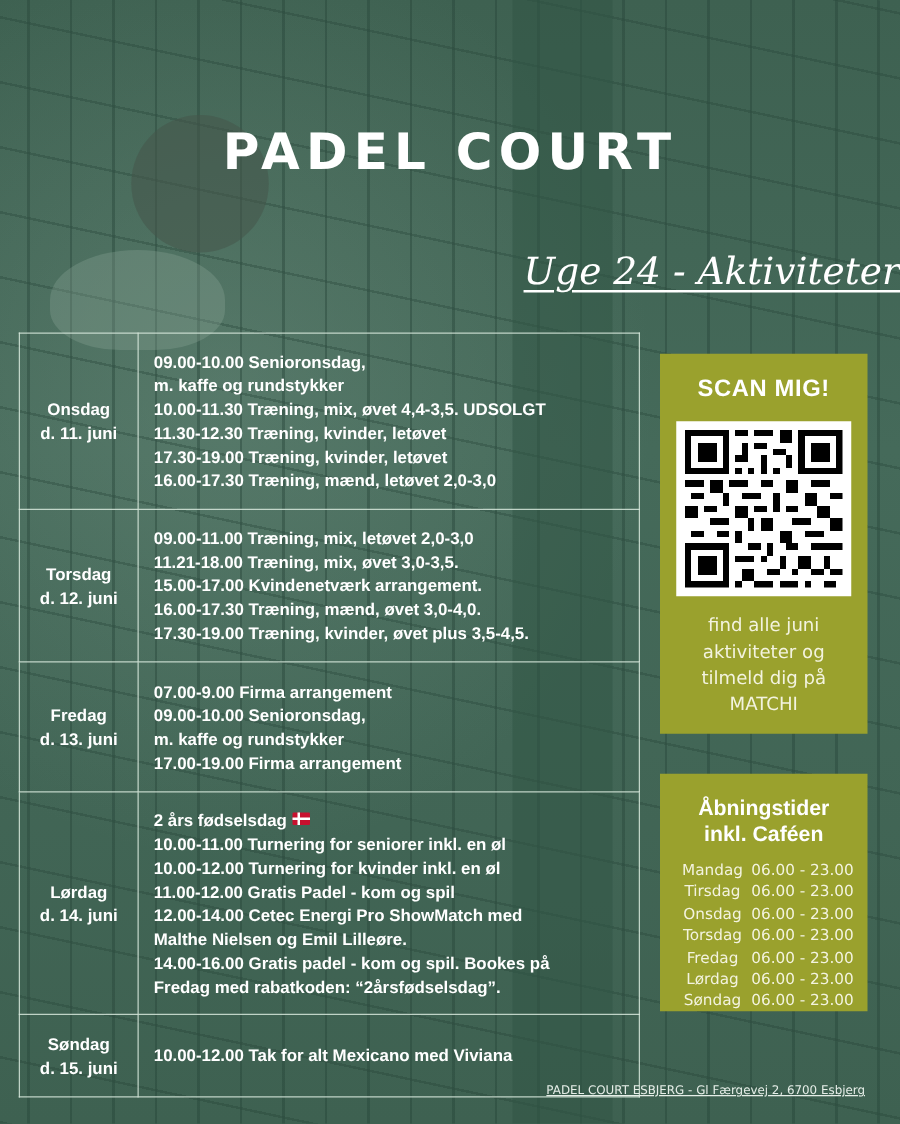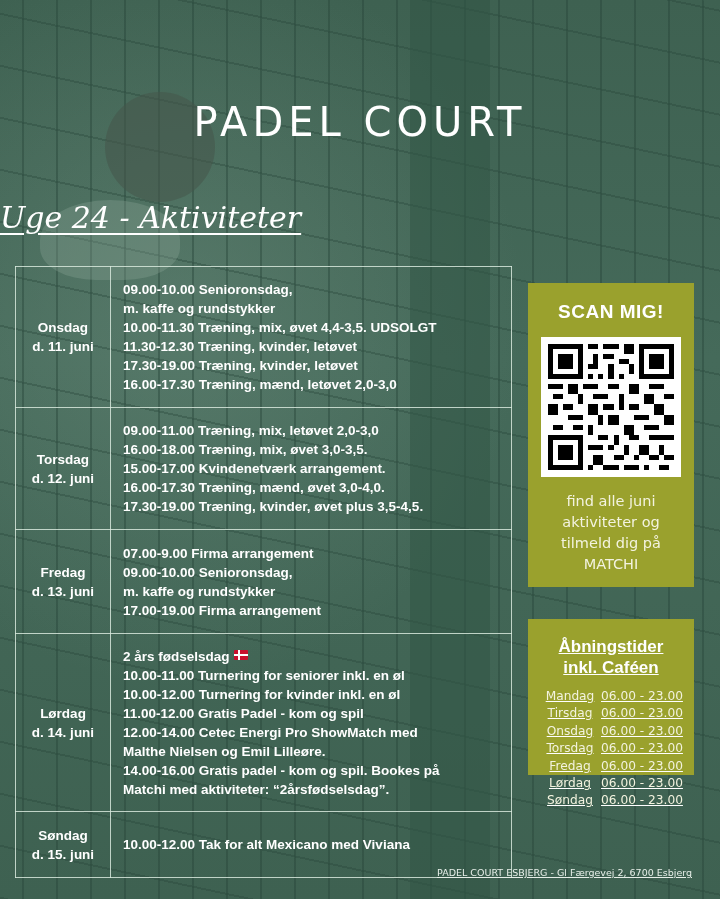--- a/index.html
+++ b/index.html
@@ -32,28 +32,28 @@
     background: rgba(70,85,75,0.55);
   }
   .bg .glove {
     position: absolute; left: 40px; top: 200px; width: 140px; height: 80px; border-radius: 50% 50% 40% 40%;
     background: rgba(150,175,160,0.28);
   }
 
   .header { position: absolute; left: 0; top: 98px; width: 720px; text-align: center; }
   .brand {
     font-family: "DejaVu Sans", sans-serif; font-size: 40px; letter-spacing: 5px;
-    font-weight: normal; color: #ffffff; line-height: 48px;
+    font-weight: bold; color: #ffffff; line-height: 48px;
   }
   .subbrand {
     font-family: "DejaVu Sans", sans-serif; font-size: 18px; letter-spacing: 7px;
     margin-top: 6px; color: #ffffff; padding-left: 8px;
   }
   .weektitle {
-    position: absolute; left: 0; top: 200px; width: 720px; text-align: left;
+    position: absolute; left: 0; top: 200px; width: 720px; text-align: right;
     font-family: "DejaVu Serif", serif; font-style: italic; font-size: 30px;
     text-decoration: underline; text-underline-offset: 5px; text-decoration-thickness: 2px;
     color: #ffffff;
   }
 
   table.sched {
     position: absolute; left: 15px; top: 266px; width: 497px;
     border-collapse: collapse;
   }
   table.sched td {
@@ -81,21 +81,21 @@
   .qrpanel { top: 283px; height: 304px; }
   .scan { font-weight: bold; font-size: 19px; margin-top: 18px; letter-spacing: 0.5px; }
   .qrbox {
     margin: 14px auto 0; width: 140px; height: 140px; background: #ffffff; position: relative;
   }
   .qrbox svg { position: absolute; left: 7px; top: 7px; }
   .qrtext {
     margin-top: 14px; font-size: 16px; line-height: 21px; color: #f3f3df; font-family: "DejaVu Sans", sans-serif;
     font-size: 14.5px;
   }
-  .hourspanel { top: 619px; height: 156px; text-decoration: underline; }
+  .hourspanel { top: 619px; height: 190px; }
   .htitle { font-weight: bold; font-size: 17px; line-height: 21px; margin-top: 17px; }
   .hours { margin: 10px 0 0 11px; text-align: center; font-family: "DejaVu Sans", sans-serif; font-size: 12.2px; line-height: 17.4px; color: #f3f3df; }
   .hours .row { display: flex; }
   .hours .d { width: 62px; }
   .footer {
     position: absolute; right: 28px; top: 867px; font-size: 9.5px; color: #e6eee8;
     font-family: "DejaVu Sans", sans-serif;
     text-decoration: underline;
   }
 </style>
@@ -130,21 +130,21 @@
       <div class="line">16.00-17.30 Træning, mænd, letøvet 2,0-3,0</div>
     </td>
   </tr>
   <tr style="height:122px">
     <td class="daycell">
       <div>Torsdag</div>
       <div>d. 12. juni</div>
     </td>
     <td class="actcell">
       <div class="line">09.00-11.00 Træning, mix, letøvet 2,0-3,0</div>
-      <div class="line">16.00-18.00 Træning, mix, øvet 3,0-3,5.</div>
+      <div class="line">11.21-18.00 Træning, mix, øvet 3,0-3,5.</div>
       <div class="line">15.00-17.00 Kvindenetværk arrangement.</div>
       <div class="line">16.00-17.30 Træning, mænd, øvet 3,0-4,0.</div>
       <div class="line">17.30-19.00 Træning, kvinder, øvet plus 3,5-4,5.</div>
     </td>
   </tr>
   <tr style="height:104px">
     <td class="daycell">
       <div>Fredag</div>
       <div>d. 13. juni</div>
     </td>
@@ -161,21 +161,21 @@
       <div>d. 14. juni</div>
     </td>
     <td class="actcell">
       <div class="line"><span>2 års fødselsdag</span><span class="flag"></span></div>
       <div class="line">10.00-11.00 Turnering for seniorer inkl. en øl</div>
       <div class="line">10.00-12.00 Turnering for kvinder inkl.  en øl</div>
       <div class="line">11.00-12.00 Gratis Padel - kom og spil</div>
       <div class="line">12.00-14.00 Cetec Energi Pro ShowMatch med</div>
       <div class="line">Malthe Nielsen og Emil Lilleøre.</div>
       <div class="line">14.00-16.00 Gratis padel - kom og spil. Bookes på</div>
-      <div class="line">Matchi med aktiviteter: “2årsfødselsdag”.</div>
+      <div class="line">Fredag med rabatkoden: “2årsfødselsdag”.</div>
     </td>
   </tr>
   <tr style="height:66px">
     <td class="daycell">
       <div>Søndag</div>
       <div>d. 15. juni</div>
     </td>
     <td class="actcell">
       <div class="line">10.00-12.00 Tak for alt Mexicano med Viviana</div>
     </td>

